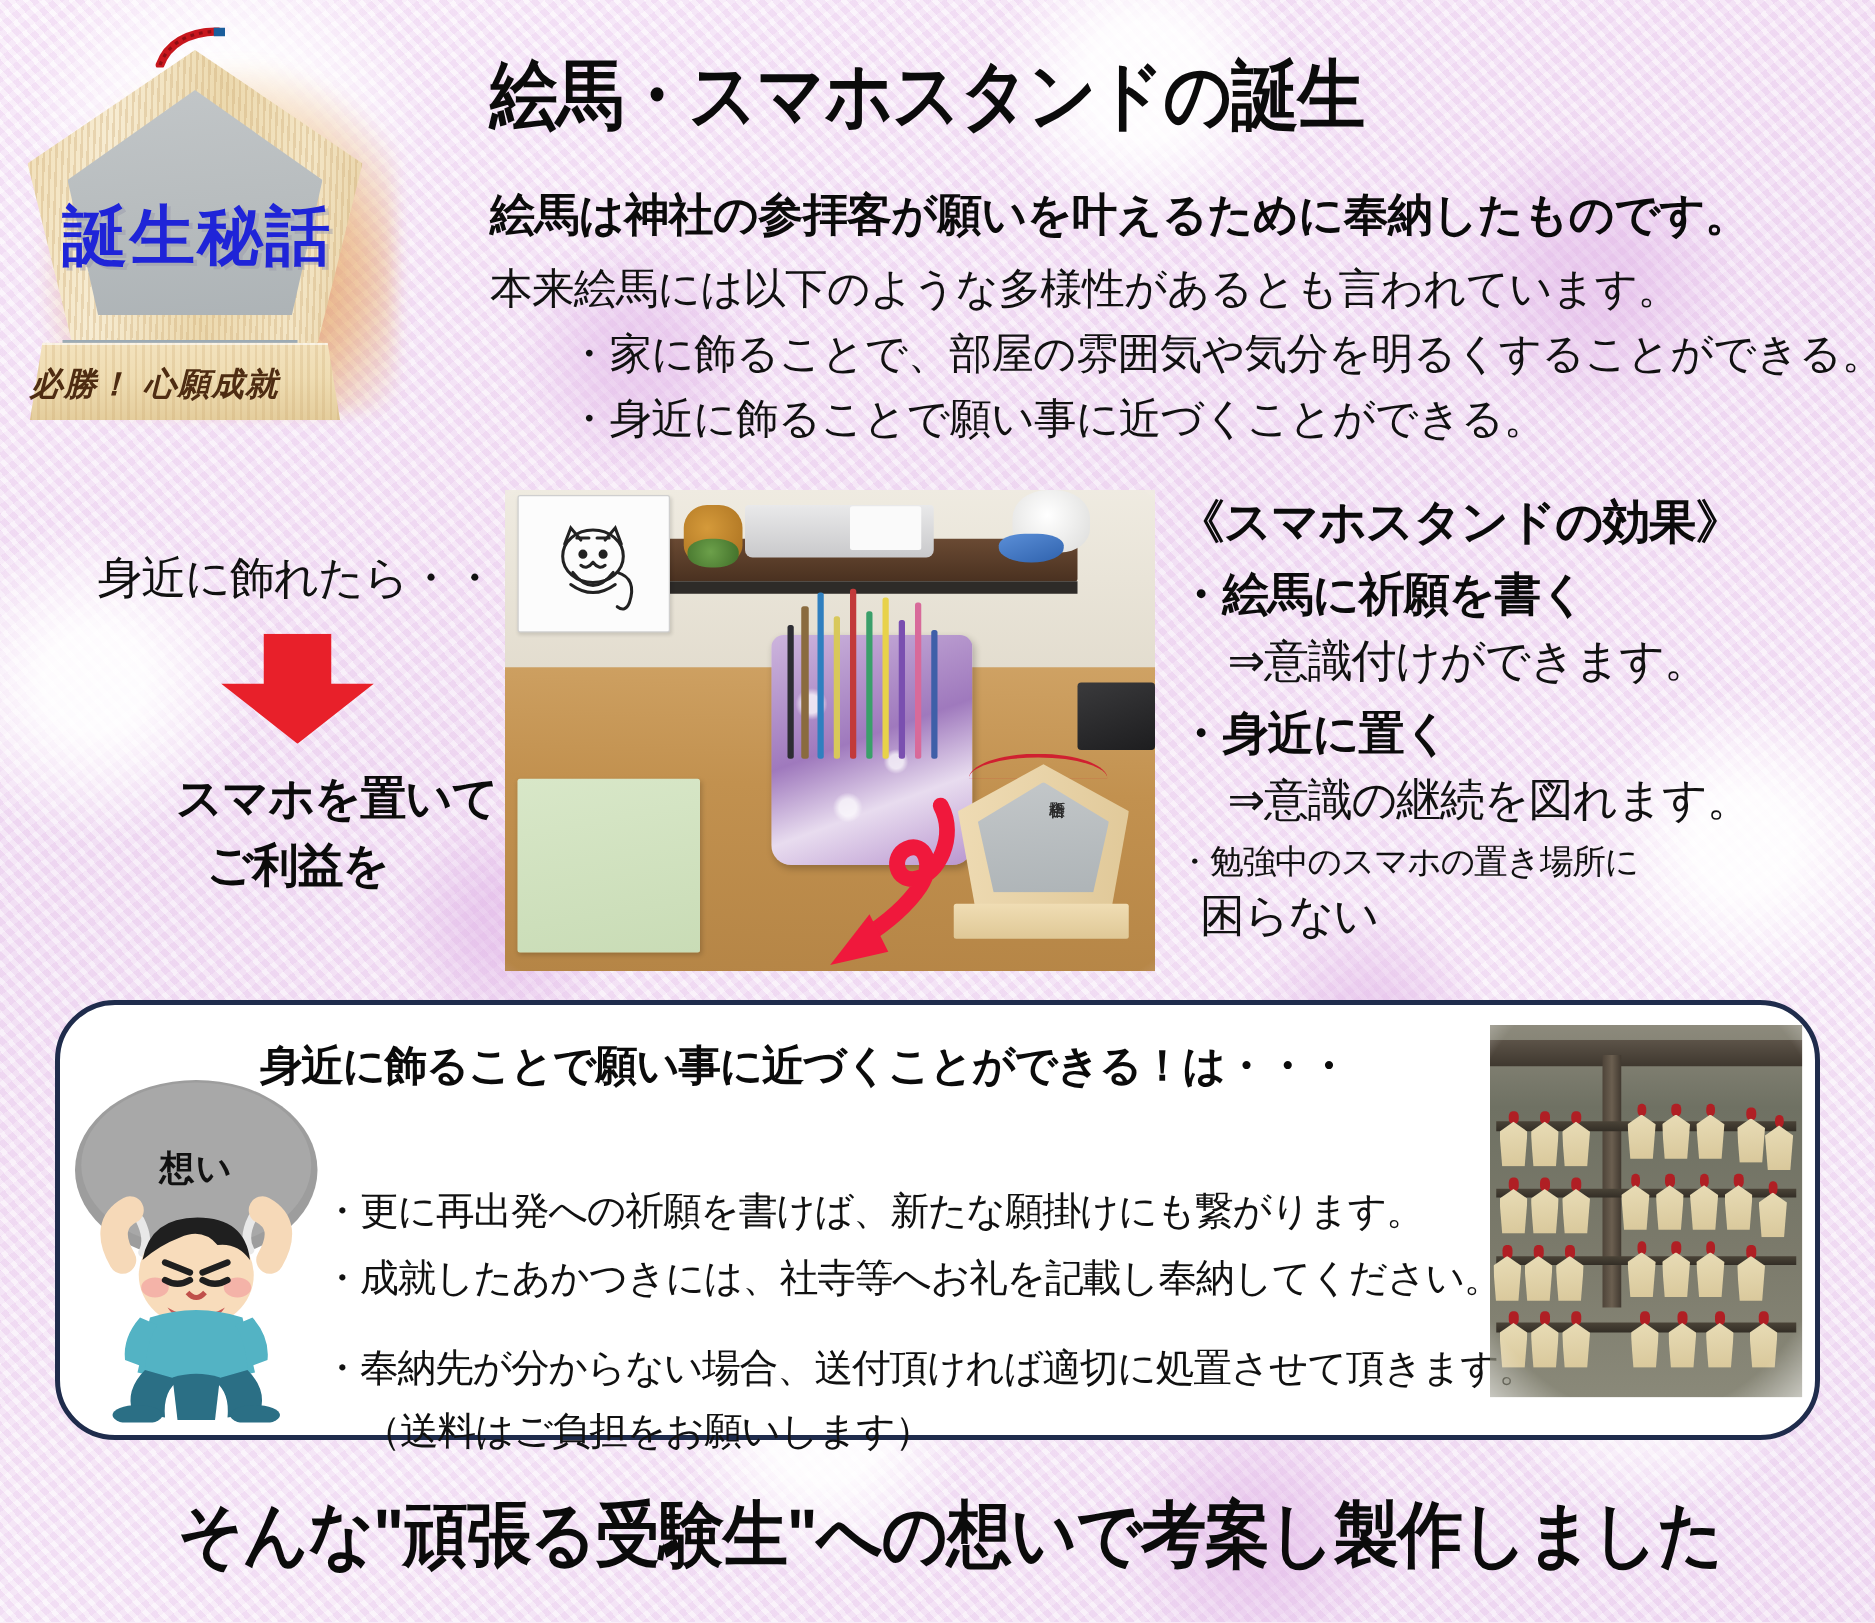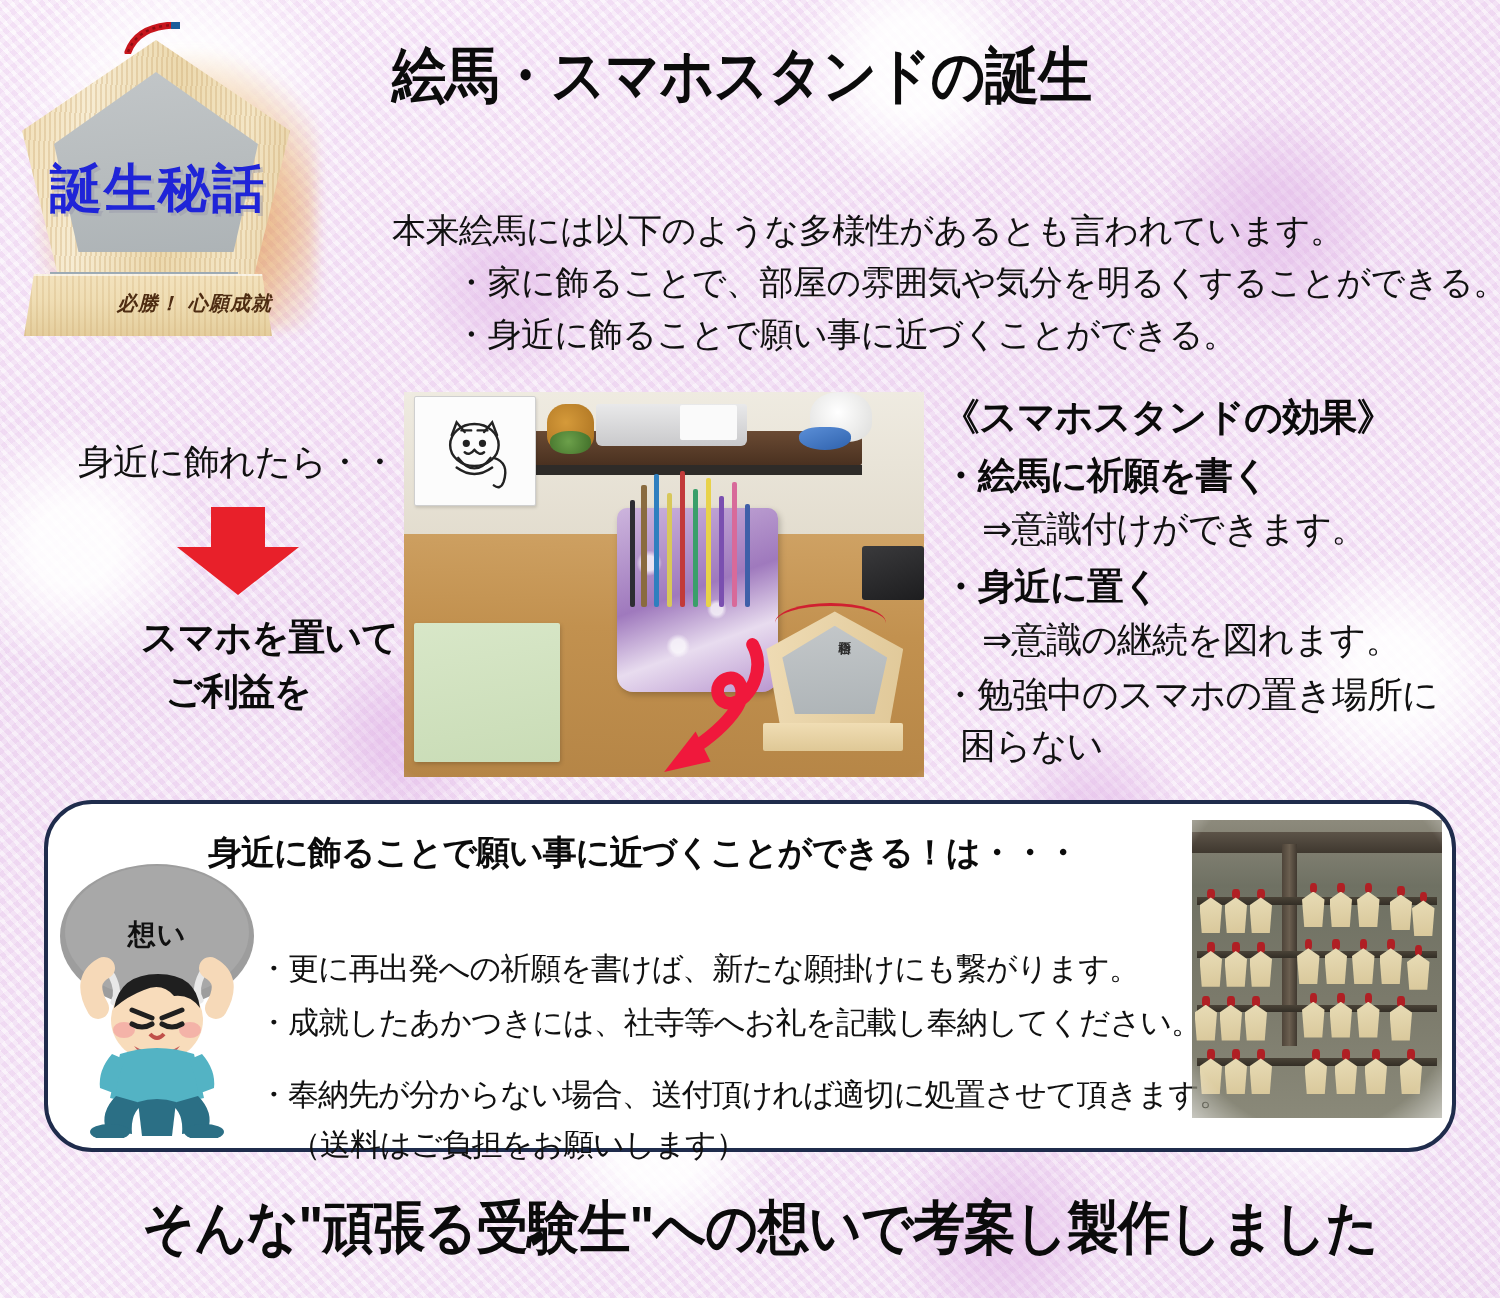--- a/index.html
+++ b/index.html
@@ -96,25 +96,25 @@
   #ema-base-slot {
     position: absolute;
     left: 44px; top: 256px;
     width: 188px; height: 12px;
     background: linear-gradient(180deg, #9aa8b2, #b9c4cb);
   }
   #ema-base-label {
     position: absolute;
     left: 18px; top: 274px;
     width: 248px;
-    text-align: right;
+    text-align: left;
     font-family: "DejaVu Serif", "Liberation Serif", serif;
     font-weight: bold;
     font-style: italic;
-    font-size: 20px;
+    font-size: 26px;
     color: #4e2c12;
     letter-spacing: 1px;
     white-space: nowrap;
   }
   #ema-title {
     position: absolute;
     left: 18px; top: 138px;
     width: 268px;
     text-align: center;
     font-size: 52px;
@@ -299,21 +299,21 @@
   }
   .eff-s {
     font-size: 36px;
     color: #111;
     white-space: nowrap;
     letter-spacing: -1px;
     margin-top: 4px;
     margin-left: 40px;
   }
   .eff-n {
-    font-size: 36px;
+    font-size: 27px;
     color: #111;
     white-space: nowrap;
     letter-spacing: -1px;
     margin-top: 6px;
   }
   .eff-n2 {
     font-size: 36px;
     color: #111;
     white-space: nowrap;
     letter-spacing: -1px;
@@ -418,20 +418,21 @@
     <div id="ema-wood"></div>
     <div id="ema-face"></div>
     <div id="ema-base-slot"></div>
     <div id="ema-base"></div>
     <div id="ema-title">誕生秘話</div>
     <div id="ema-base-label">必勝！ 心願成就</div>
   </div>
 
   <div id="headline" class="blk">絵馬・スマホスタンドの誕生</div>
 
+  <div id="intro-lead" class="blk">絵馬は神社の参拝客が願いを叶えるために奉納したものです。</div>
 
   <div id="intro-body" class="blk">
     <div class="l1">本来絵馬には以下のような多様性があるとも言われています。</div>
     <div class="l2">・家に飾ることで、部屋の雰囲気や気分を明るくすることができる。</div>
     <div class="l3">・身近に飾ることで願い事に近づくことができる。</div>
   </div>
 
   <div id="left-col" class="blk">
     <div id="mijika">身近に飾れたら・・・</div>
     <svg id="down-arrow" viewBox="0 0 130 88">

